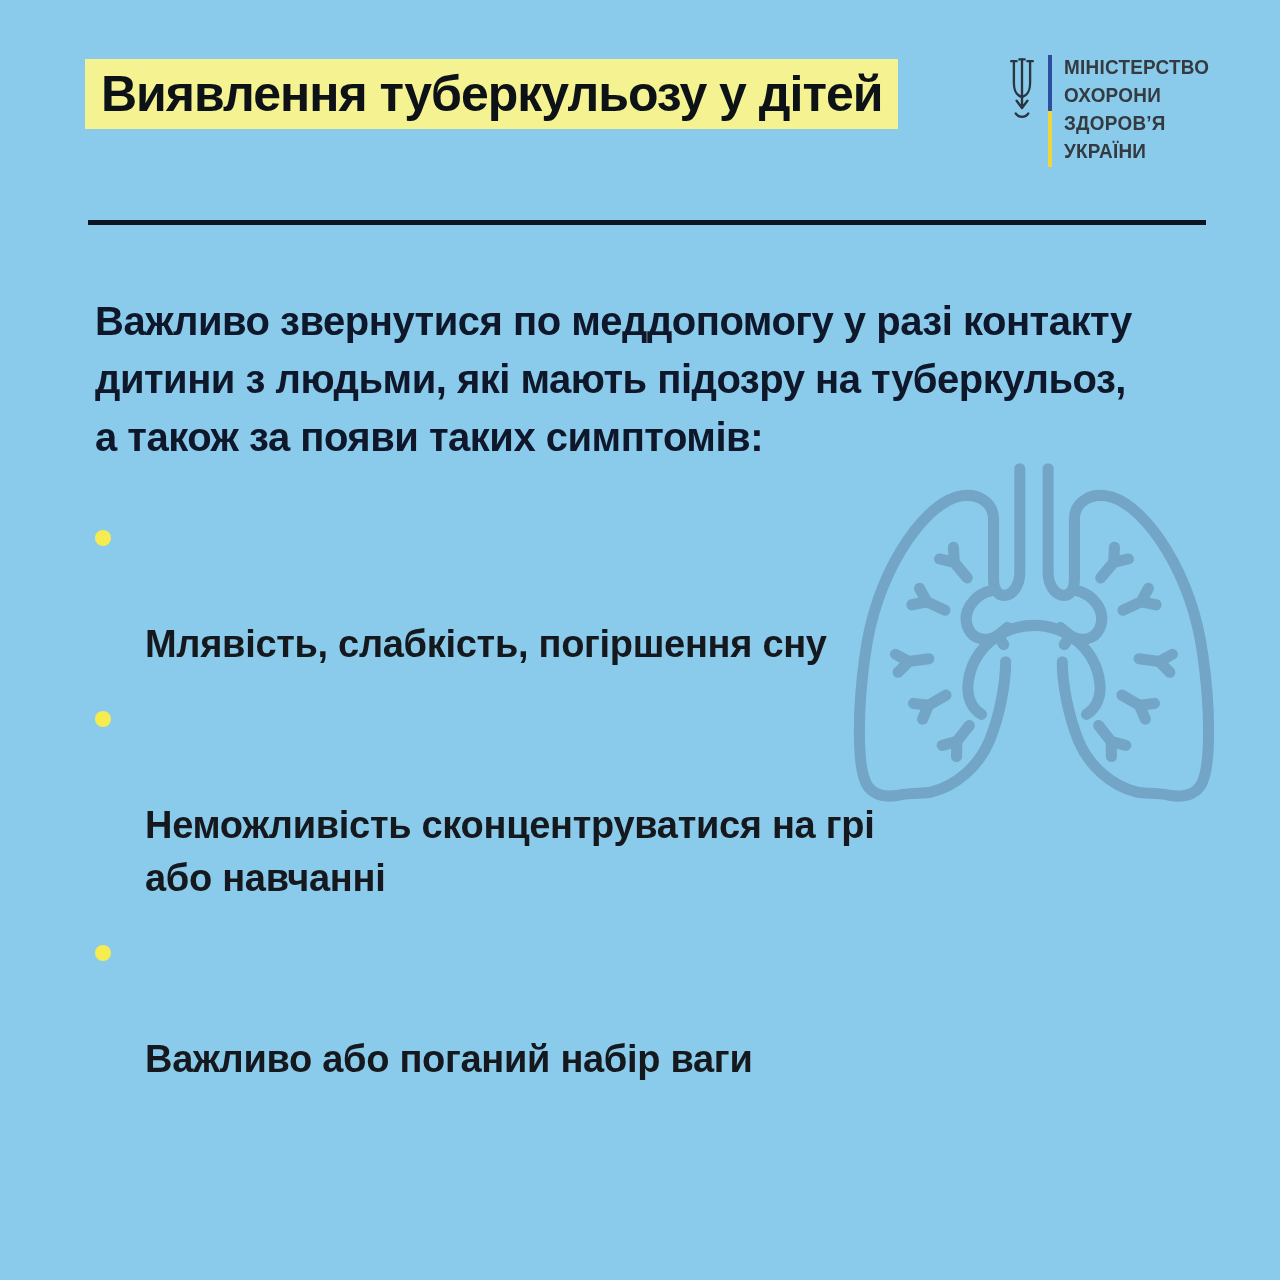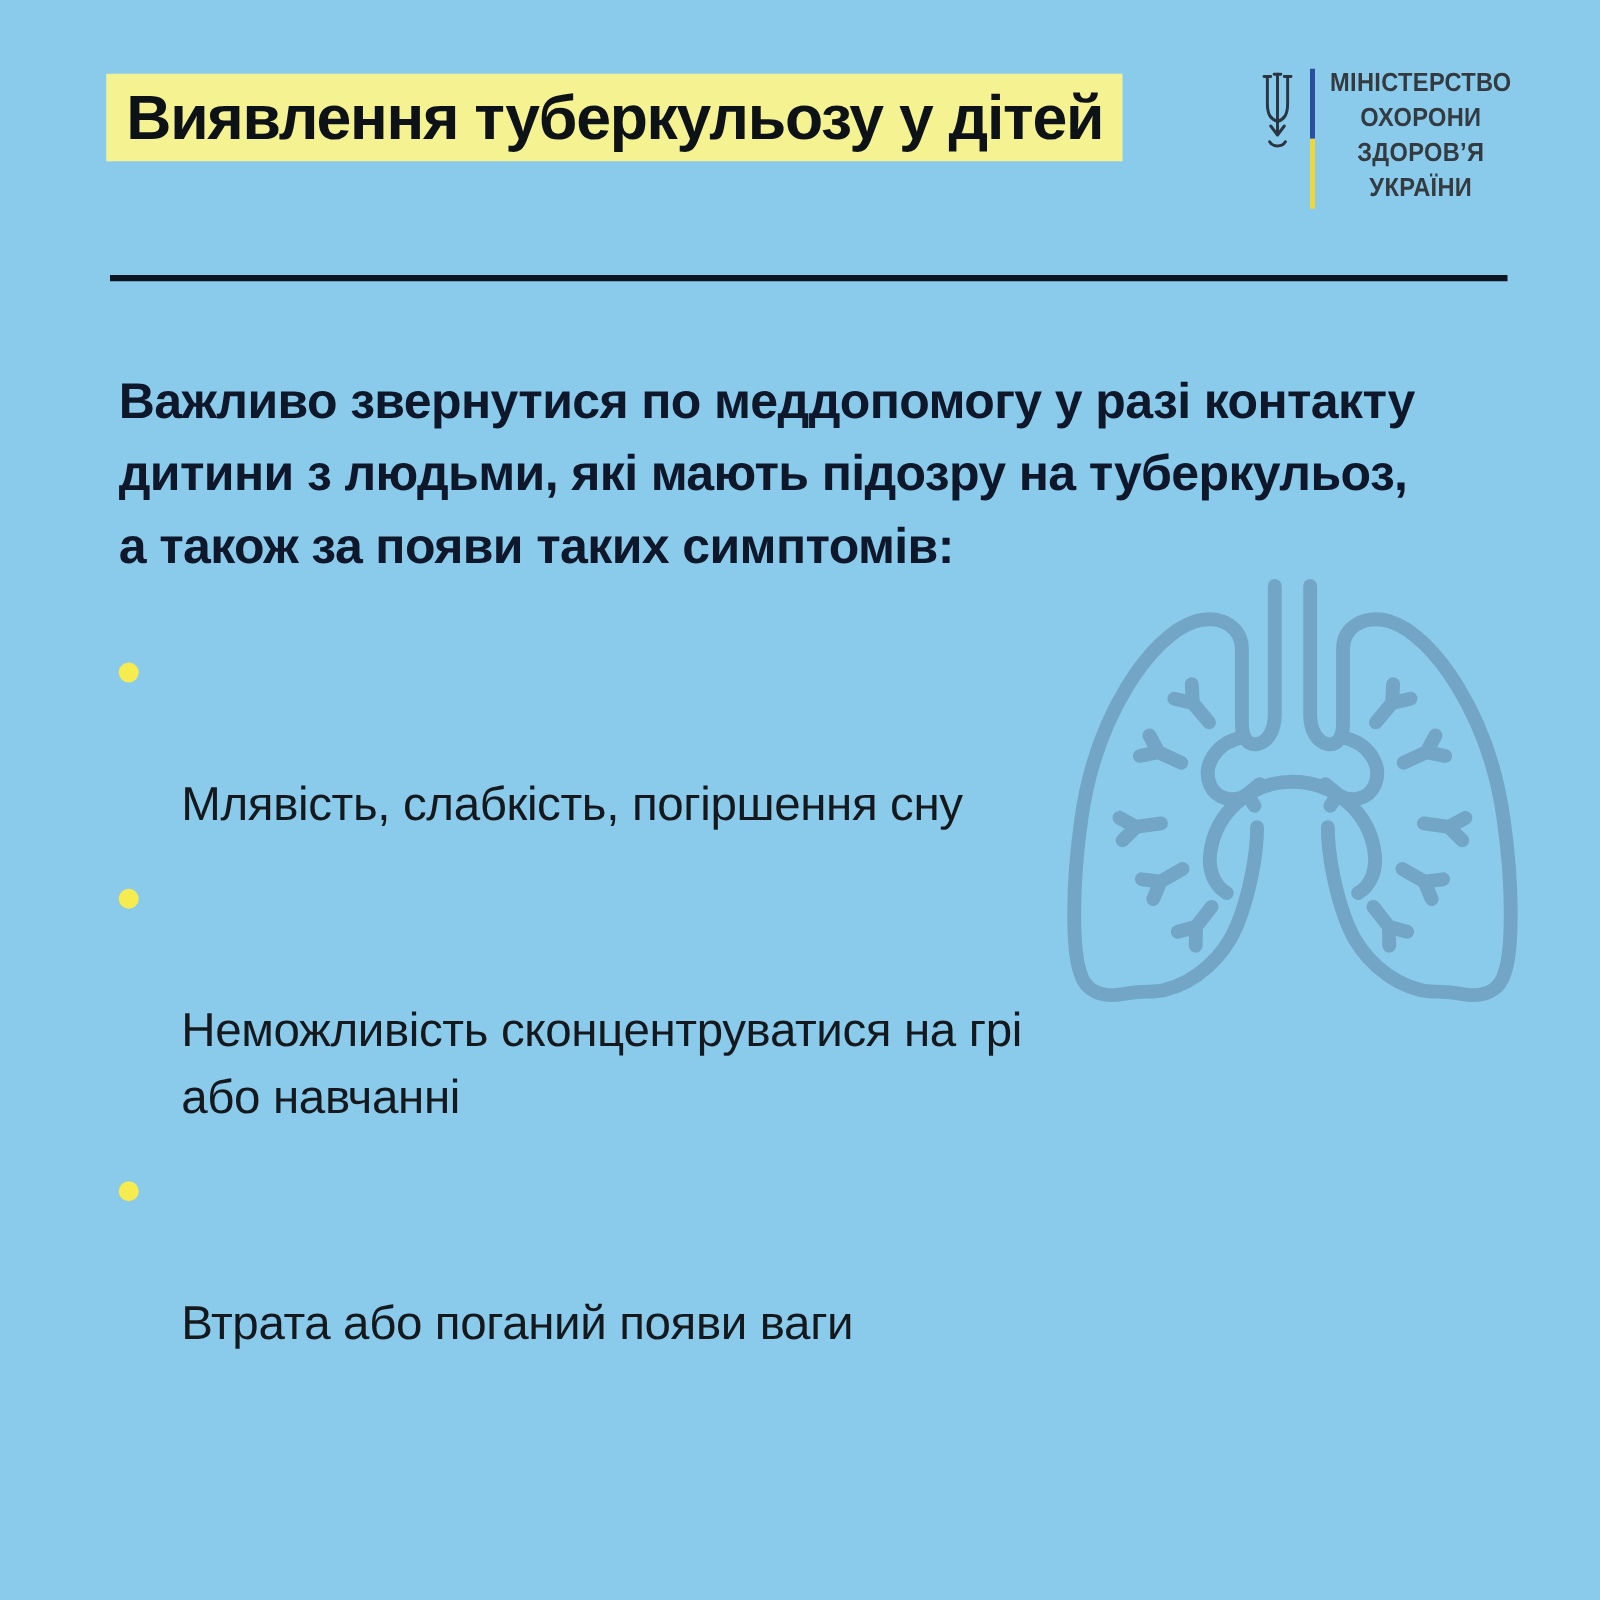--- a/index.html
+++ b/index.html
@@ -16,21 +16,21 @@
   .title{
     display:inline-block;margin:0;
     background:#F5F292;
     color:#0D1217;
     font-size:50px;font-weight:bold;
     line-height:70px;
     padding:0 16px;
     letter-spacing:-1px;
     white-space:nowrap;
   }
-  .logo{position:absolute;left:1004px;top:50px;display:flex;text-align:center;}
+  .logo{position:absolute;left:1004px;top:50px;display:flex;}
   .logo-trident{width:36px;height:72px;margin-top:4px;}
   .logo-bar{width:4px;height:112px;margin:5px 0 0 8px;display:flex;flex-direction:column;}
   .bar-blue{flex:1;background:#2B4F9E;}
   .bar-yellow{flex:1;background:#EFD63B;}
   .logo-text{
     margin:3px 0 0 12px;
     font-size:21px;font-weight:bold;
     line-height:28px;
     color:#333A40;
     white-space:pre-line;
@@ -56,20 +56,21 @@
     margin:0;padding:0;list-style:none;width:1090px;
   }
   .symptoms li{
     position:relative;
     padding-left:50px;
     font-size:38px;line-height:53px;
     color:#15191E;
     margin-bottom:22px;
     white-space:pre-line;
     letter-spacing:-0.3px;
+    font-weight:bold;
   }
   .dot{
     position:absolute;left:0;top:18px;
     width:16px;height:16px;border-radius:50%;
     background:#F7EC4F;
   }
 </style>
 </head>
 <body>
 
@@ -145,18 +146,18 @@
       <span class="dot"></span>
       <span>Млявість, слабкість, погіршення сну</span>
     </li>
     <li>
       <span class="dot"></span>
       <span>Неможливість сконцентруватися на грі
 або навчанні</span>
     </li>
     <li>
       <span class="dot"></span>
-      <span>Втрата або поганий появи ваги</span>
+      <span>Важливо або поганий набір ваги</span>
     </li>
 
   </ul>
 
 </div>
 
 </body></html>

